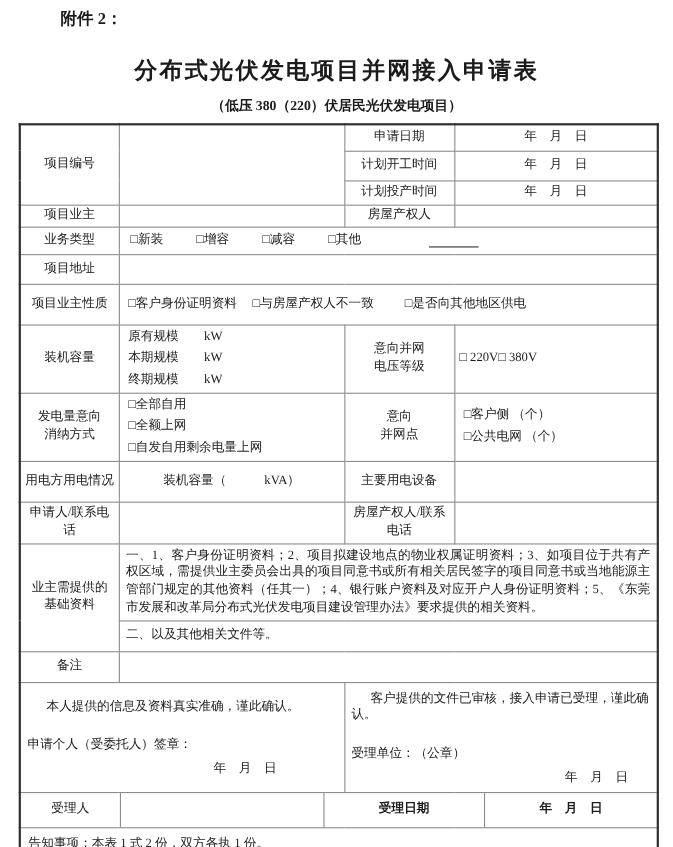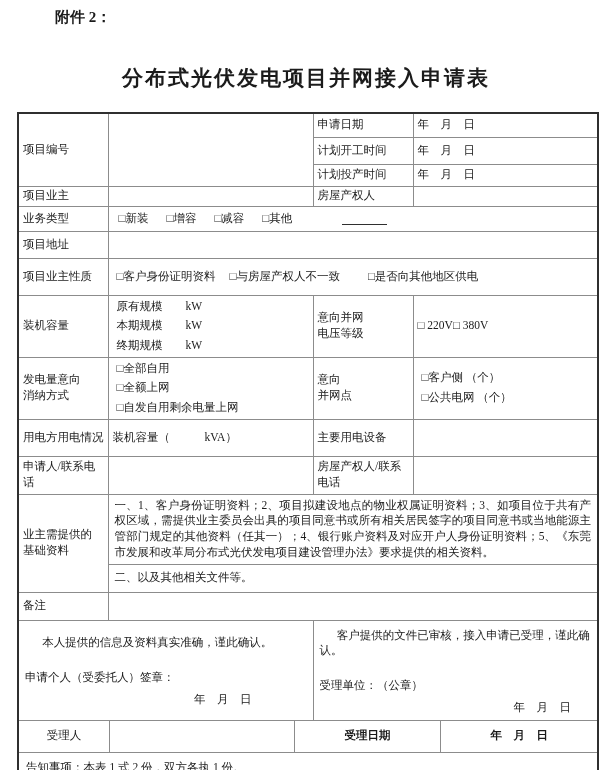--- a/index.html
+++ b/index.html
@@ -10,21 +10,21 @@
     color: #1b1b1b;
     overflow: hidden;
   }
   .page { width: 612px; height: 770px; position: relative; }
 
   .attachment {
     position: absolute; left: 55px; top: 8px;
     font-size: 15px; font-weight: bold;
   }
   .title {
-    position: absolute; left: 0; top: 64px; width: 100%;
+    position: absolute; left: 0; top: 50px; width: 100%;
     text-align: center; font-size: 21px; font-weight: bold;
     letter-spacing: 2px;
     font-family: "Liberation Sans", "DejaVu Sans", sans-serif;
   }
   .subtitle {
     position: absolute; left: 0; top: 88px; width: 100%;
     text-align: center; font-size: 12.5px; font-weight: bold;
   }
 
   table.form {
@@ -33,27 +33,27 @@
     border: 2px solid #2f2f2f;
     table-layout: fixed;
   }
   table.form td {
     border: 1px solid #8c8c8c;
     font-size: 11.5px;
     padding: 1px 4px;
     vertical-align: middle;
     line-height: 1.35;
   }
-  .c  { text-align: left; }
+  .c  { text-align: center; }
   .lines div { text-align: left; padding-left: 4px; line-height: 1.7; }
   .h24{height:24px}.h27{height:27px}.h22{height:22px}.h20{height:20px}
   .h25{height:25px}.h37{height:37px}.h62{height:62px}.h38{height:38px}
   .h70{height:70px}.h28{height:28px}.h72{height:72px}.h31{height:31px}
 
-  .opts { display: flex; align-items: center; gap: 18px; padding-left: 6px; }
+  .opts { display: flex; align-items: center; gap: 30px; padding-left: 6px; }
   .opts2 { display: flex; align-items: center; padding-left: 4px; }
   .opts2 .o2 { margin-left: 14px; }
   .opts2 .o3 { margin-left: 28px; }
   .blankline {
     display: inline-block; width: 45px; height: 13px;
     border-bottom: 1.5px solid #2f2f2f; margin-left: 32px;
   }
 
   .para {
     font-size: 11px; line-height: 1.58; text-align: justify;
@@ -77,20 +77,21 @@
 
   .notice { padding-left: 7px !important; font-size: 11.5px; }
 </style>
 </head>
 <body>
 
 <div class="page">
 
   <div class="attachment">附件 2：</div>
   <div class="title">分布式光伏发电项目并网接入申请表</div>
+  <div class="subtitle">（低压 380（220）伏居民光伏发电项目）</div>
 
   <table class="form">
     <colgroup>
       <col style="width:90px">
         <col style="width:205px">
         <col style="width:100px">
         <col style="width:185px">
     </colgroup>
 
     <tbody>

